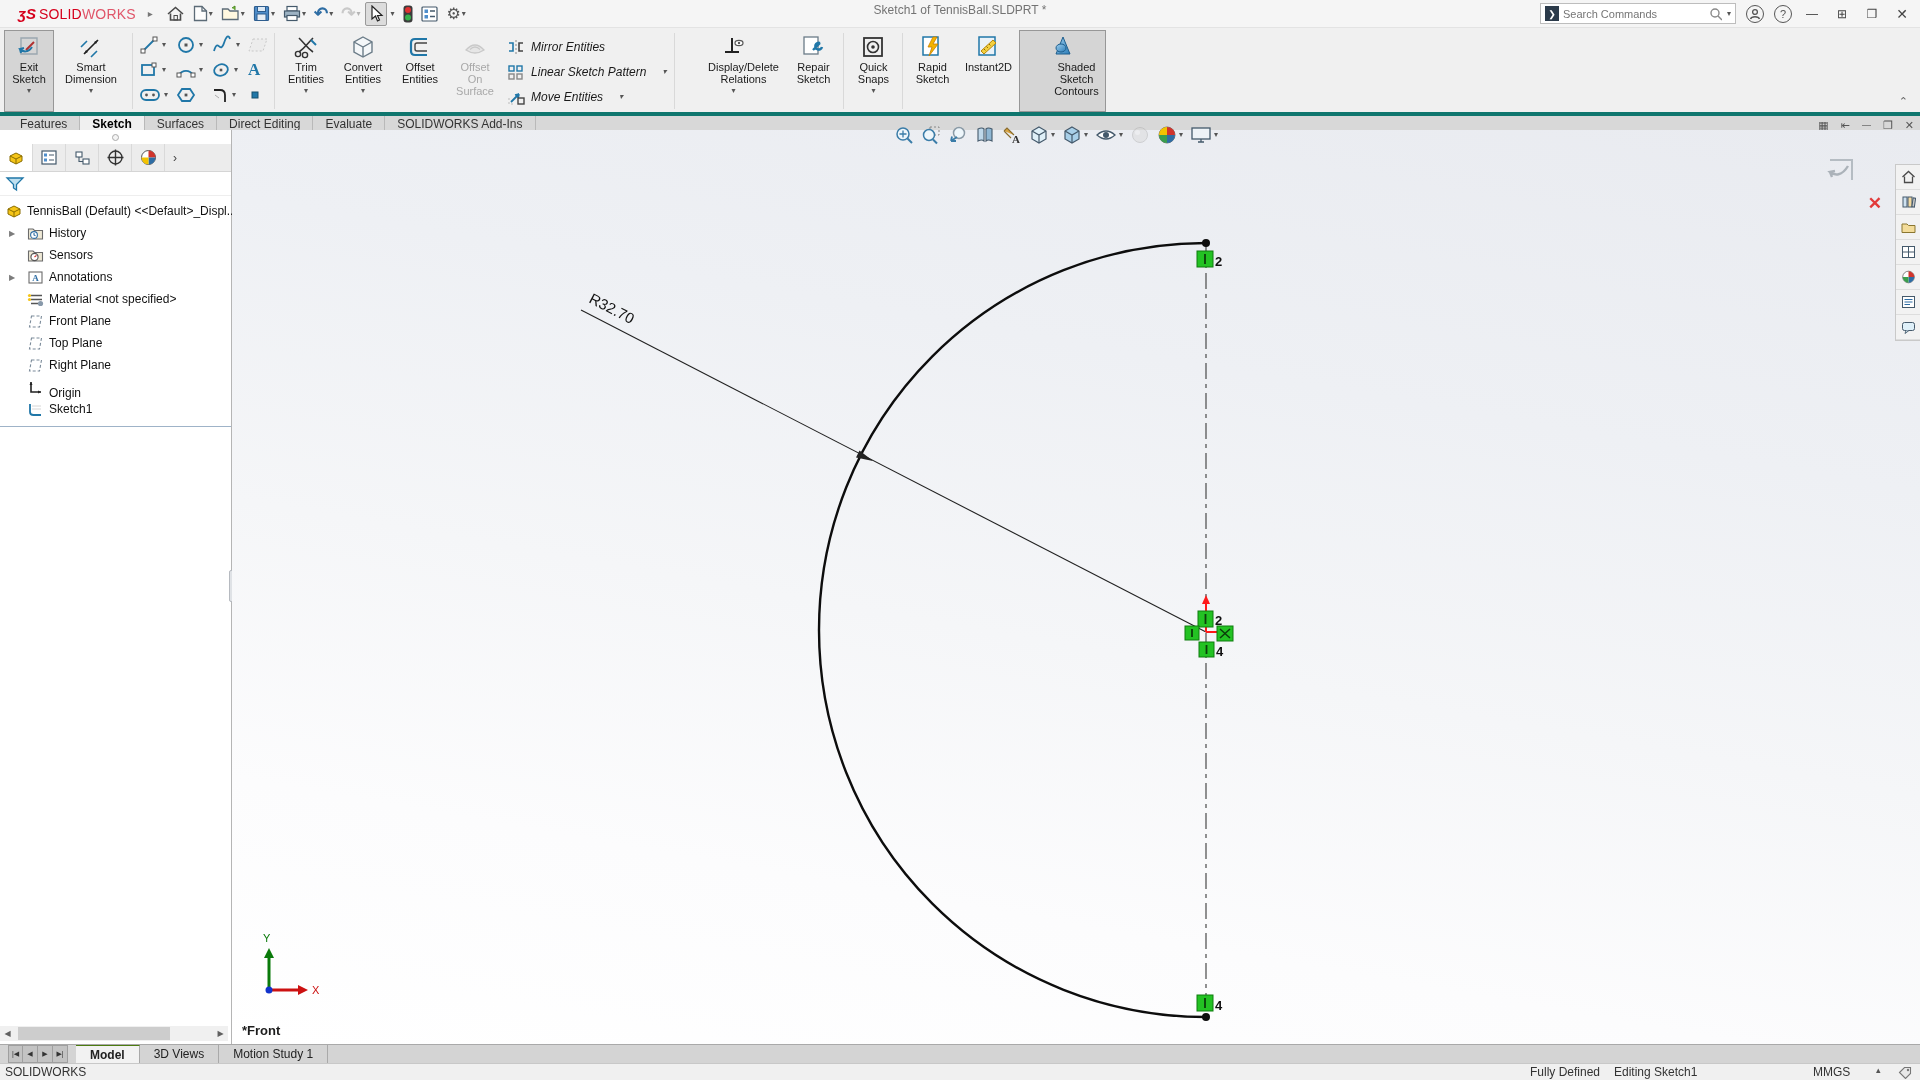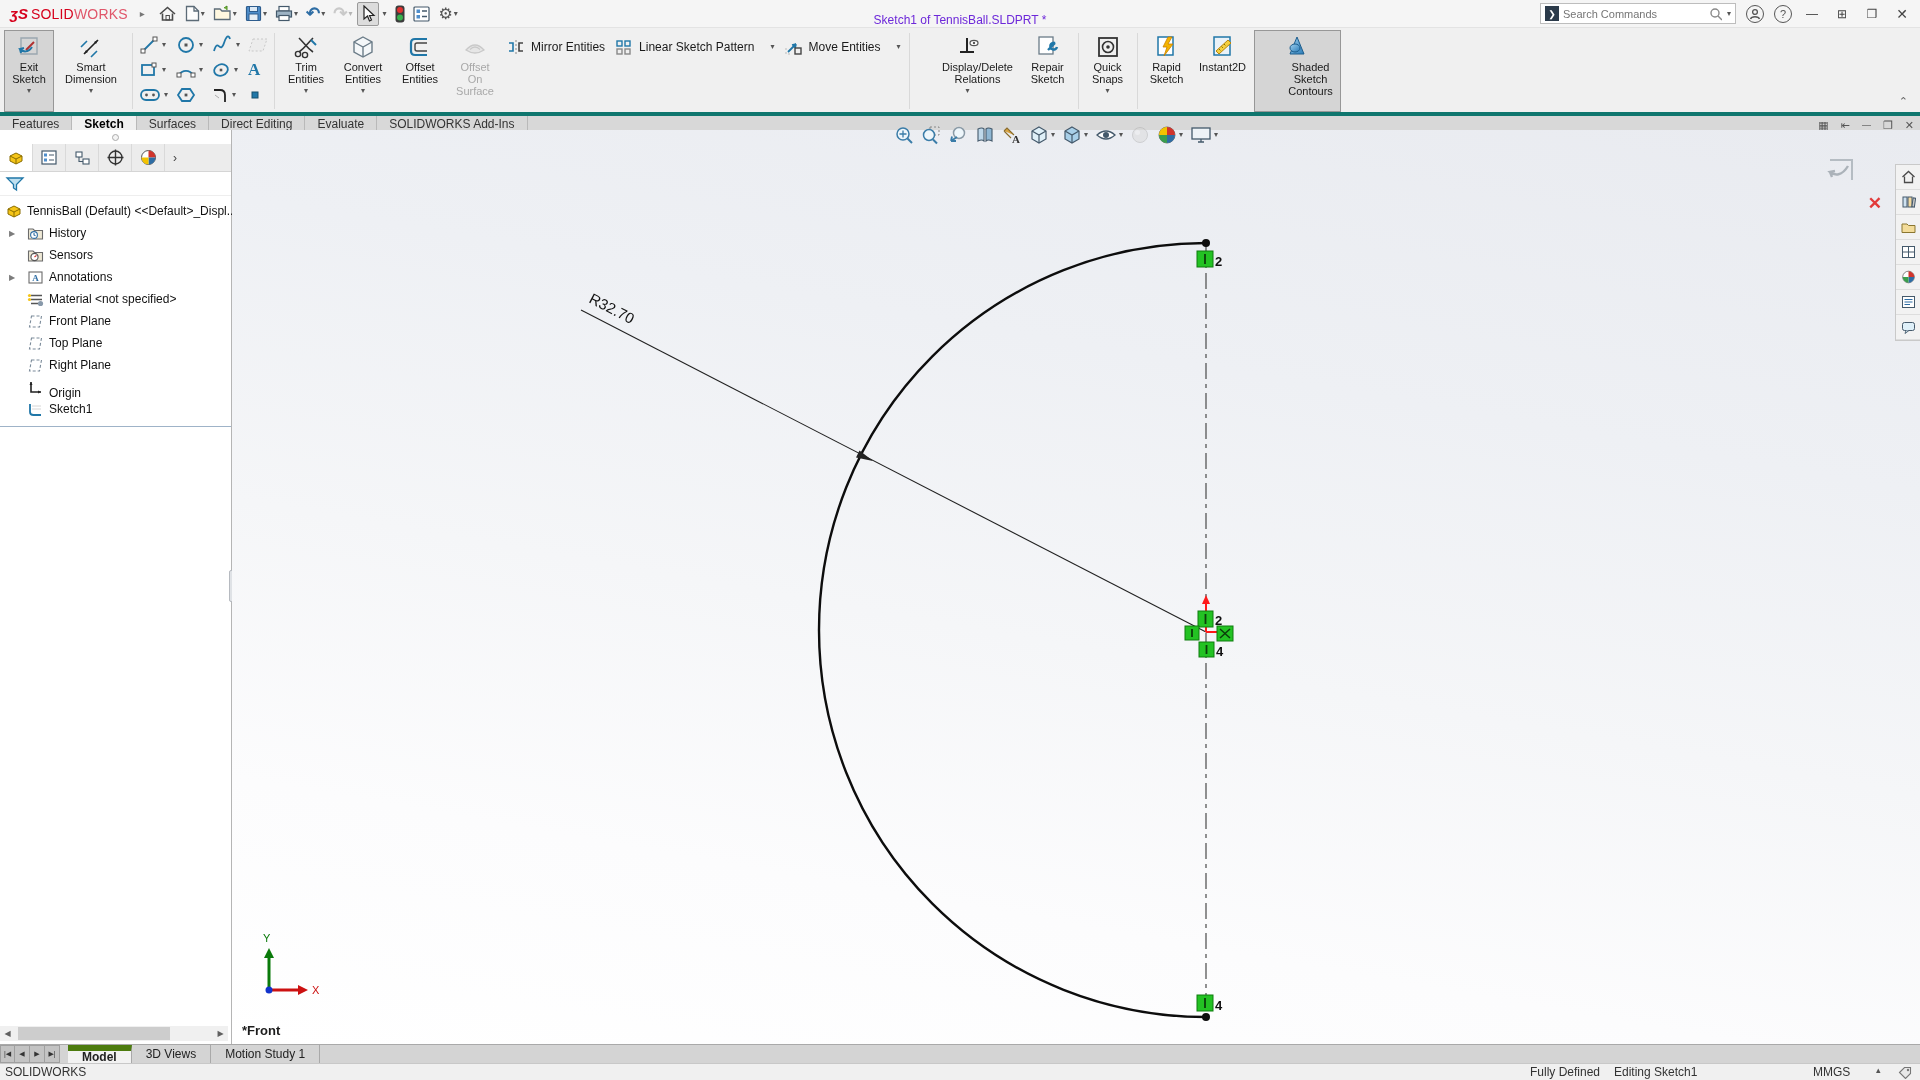--- a/index.html
+++ b/index.html
@@ -1,33 +1,33 @@
 <!DOCTYPE html>
 <html><head>
 <meta charset="utf-8">
 <style>
   * { margin:0; padding:0; box-sizing:border-box; }
   html,body { width:1920px; height:1080px; overflow:hidden;
     font-family:"Liberation Sans", sans-serif; font-size:12px; color:#222; background:#f0f0f0; }
-  .bar { position:relative; width:100%; }
+  .bar { position:relative; width:100%;padding-left:8px; }
 
   
   #titlebar { height:28px; background:#f5f5f5; border-bottom:1px solid #e3e3e3;
     display:flex; align-items:center; }
   .brand { display:flex; align-items:baseline; margin-left:10px; white-space:nowrap; }
   .brand .ds { color:#d6001c; font-weight:bold; font-style:italic; font-size:15px; margin-right:3px;}
   .brand .solid { color:#d6001c; font-weight:normal; font-size:14px; letter-spacing:.2px;}
   .brand .works { color:#e0566a; font-weight:normal; font-size:14px; letter-spacing:.2px;}
   .flyout-arrow { color:#777; font-size:10px; margin:0 10px 0 12px; }
   .qat { display:flex; align-items:center; gap:2px; }
   .qat .tool { display:flex; align-items:center; height:24px; padding:0 2px; border:1px solid transparent; border-radius:2px;}
   .qat .tool.pressed { background:#dcdcdc; border-color:#9a9a9a; }
   .qat .tool.disabled { opacity:.4; }
   .caret { color:#555; font-size:8px; line-height:8px; margin-left:1px; }
-  .doc-title { position:absolute; left:50%; transform:translateX(-50%); top:13px; color:#6d28d9; font-size:12px; }
+  .doc-title { position:absolute; left:50%; transform:translateX(-50%); top:3px; color:#737373; font-size:12px; }
   .tb-right { position:absolute; right:8px; top:3px; display:flex; align-items:center; gap:10px; }
   .searchbox { display:flex; align-items:center; gap:4px; width:196px; height:21px;
     border:1px solid #bdbdbd; background:#fff; padding:0 4px; }
   .searchbox .prompt { width:15px; height:15px; background:#2b3a4a; color:#fff; font-size:9px;
     display:flex; align-items:center; justify-content:center; }
   .searchbox input { border:0; outline:0; flex:1; font-size:11px; color:#555; background:transparent; font-family:"Liberation Sans",sans-serif;}
   .winbtn { color:#444; font-size:12px; width:20px; text-align:center; }
   .circle-btn { width:18px; height:18px; border:1.4px solid #555; border-radius:50%;
     display:flex; align-items:center; justify-content:center; font-size:11px; color:#555; }
 
@@ -37,21 +37,21 @@
   .rbtn-big { display:flex; flex-direction:column; align-items:center; justify-content:flex-start;
     padding:3px 4px 0 4px; border:1px solid transparent; min-width:44px; }
   .rbtn-big .ric { height:26px; display:flex; align-items:center; }
   .rbtn-big .lbl { font-size:11px; line-height:12px; text-align:center; color:#1a1a1a; margin-top:1px; }
   .rbtn-big .caret { margin:2px 0 0 0; }
   .rbtn-big.pressed { background:#d5d5d5; border-color:#979797; }
   .rbtn-big.disabled .lbl { color:#a8a8a8; }
   .egrid { display:flex; gap:4px; padding-top:4px; }
   .ecol { display:flex; flex-direction:column; gap:3px; }
   .ecell { display:flex; align-items:center; height:22px; gap:2px; padding:0 2px; }
-  .rlist { display:flex; justify-content:flex-start; gap:2px; padding-top:5px; }
+  .rlist { display:flex; flex-direction:column; justify-content:flex-start; gap:2px; padding-top:5px;font-style:italic; }
   .rrow { display:flex; align-items:center; height:23px; gap:6px; padding:0 4px; }
   .rrow .lbl { font-size:12px; color:#1a1a1a; white-space:nowrap; }
   .rrow .caret { margin-left:10px; }
   #ribbon .collapse { position:absolute; right:12px; bottom:4px; color:#666; font-size:11px; }
   .gray-ic { filter:grayscale(1); opacity:.45; }
 
   
   #cmdtabs { height:18px; background:#d8d8d8; border-top:4px solid #0f766e; display:flex; align-items:stretch; position:relative;}
   .ctab { padding:1px 12px 0 12px; font-size:12px; color:#333; border-right:1px solid #b9b9b9; display:flex; align-items:center;}
   .ctab.active { background:#f0f0f0; font-weight:bold; color:#000; border-right:1px solid #b9b9b9;}
@@ -97,21 +97,21 @@
   #taskpane .tp { height:25px; display:flex; align-items:center; justify-content:center; border-bottom:1px solid #ddd;}
 
   
   #bottomtabs { height:19px; background:#d4d4d4; border-top:1px solid #a9a9a9; display:flex; align-items:stretch; }
   .navbtns { display:flex; }
   .navbtn { width:15px; display:flex; align-items:center; justify-content:center; background:#c3c3c3;
     border:1px solid #9f9f9f; border-left-width:0; color:#333; font-size:7px;}
   .navbtn:first-child { border-left-width:1px; }
   .btab { padding:0 14px; display:flex; align-items:center; font-size:12px; color:#222;
     border-right:1px solid #a9a9a9; }
-  .btab.active { background:#f2f2f2; font-weight:bold; border-top:6px solid #4d7c0f; }
+  .btab.active { background:#f2f2f2; font-weight:bold; border-top:1px solid #4d7c0f; }
 
   
   #statusbar { height:17px; background:#f0f0f0; border-top:1px solid #c8c8c8; position:relative; font-size:12px; color:#333;}
   #statusbar .sb { position:absolute; top:1px; }
 
   svg { display:block; }
 </style>
 </head>
 <body>
 

